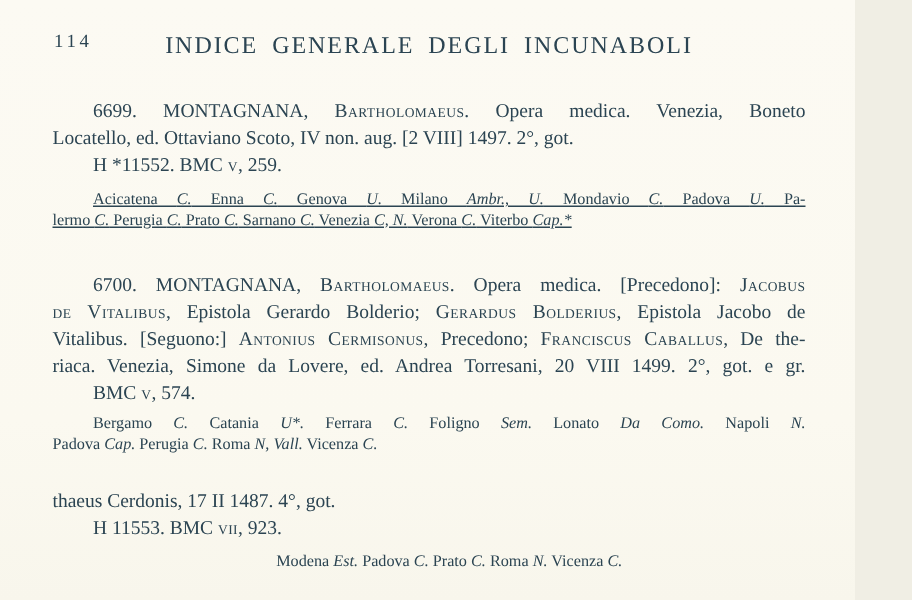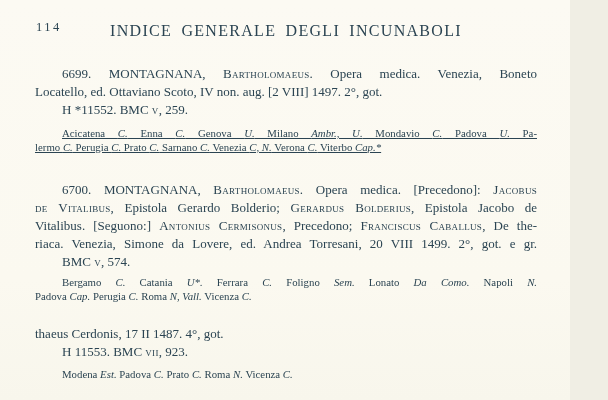--- a/index.html
+++ b/index.html
@@ -30,21 +30,21 @@
   .ind { text-indent: 27px; }
   .jst { text-align: justify; text-align-last: justify; }
   .sc { font-variant: small-caps; letter-spacing: 0.3px; }
   .it { font-style: italic; }
   .locs { font-size: 10.8px; line-height: 13.5px; }
   .e1 { margin-top: 32px; }
   .e1 .locs { margin-top: 8px; text-decoration: underline; }
   .e2 { margin-top: 27px; }
   .e2 .locs { margin-top: 5px; }
   .e3 { margin-top: 22px; }
-  .e3 .locs { margin-top: 7px; }
+  .e3 .locs { margin-top: 7px; text-align: center; }
 </style>
 </head>
 <body>
 
 <div class="page">
 
   <div class="running-head">
     <span class="pagenum">114</span>
     <span class="rtitle">INDICE GENERALE DEGLI INCUNABOLI</span>
   </div>

